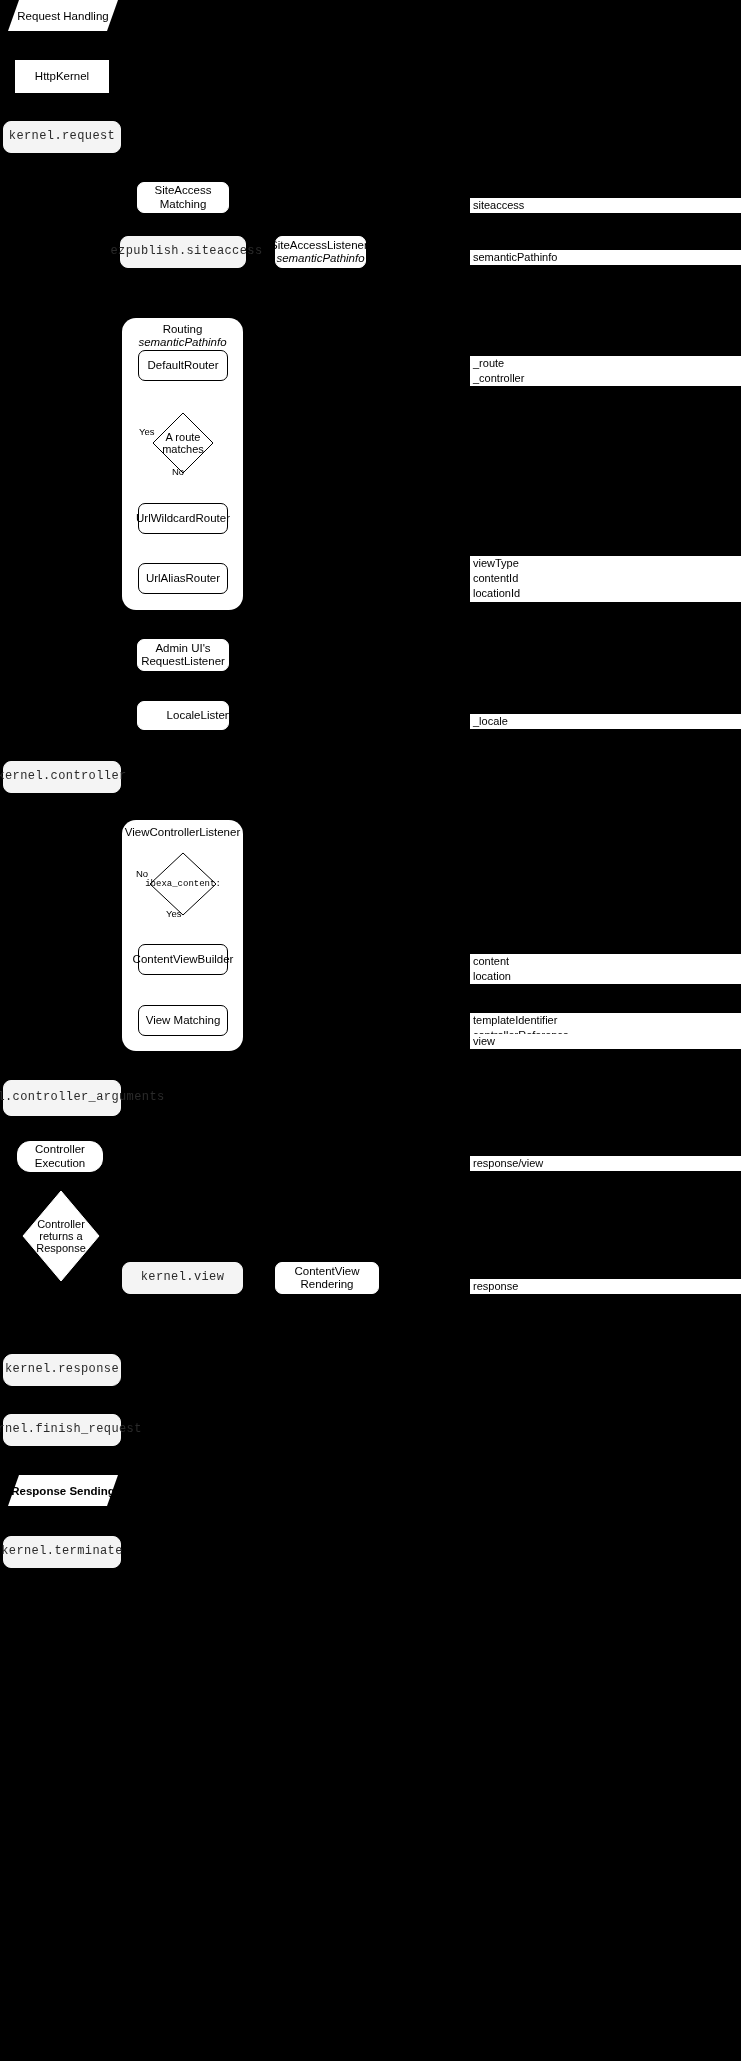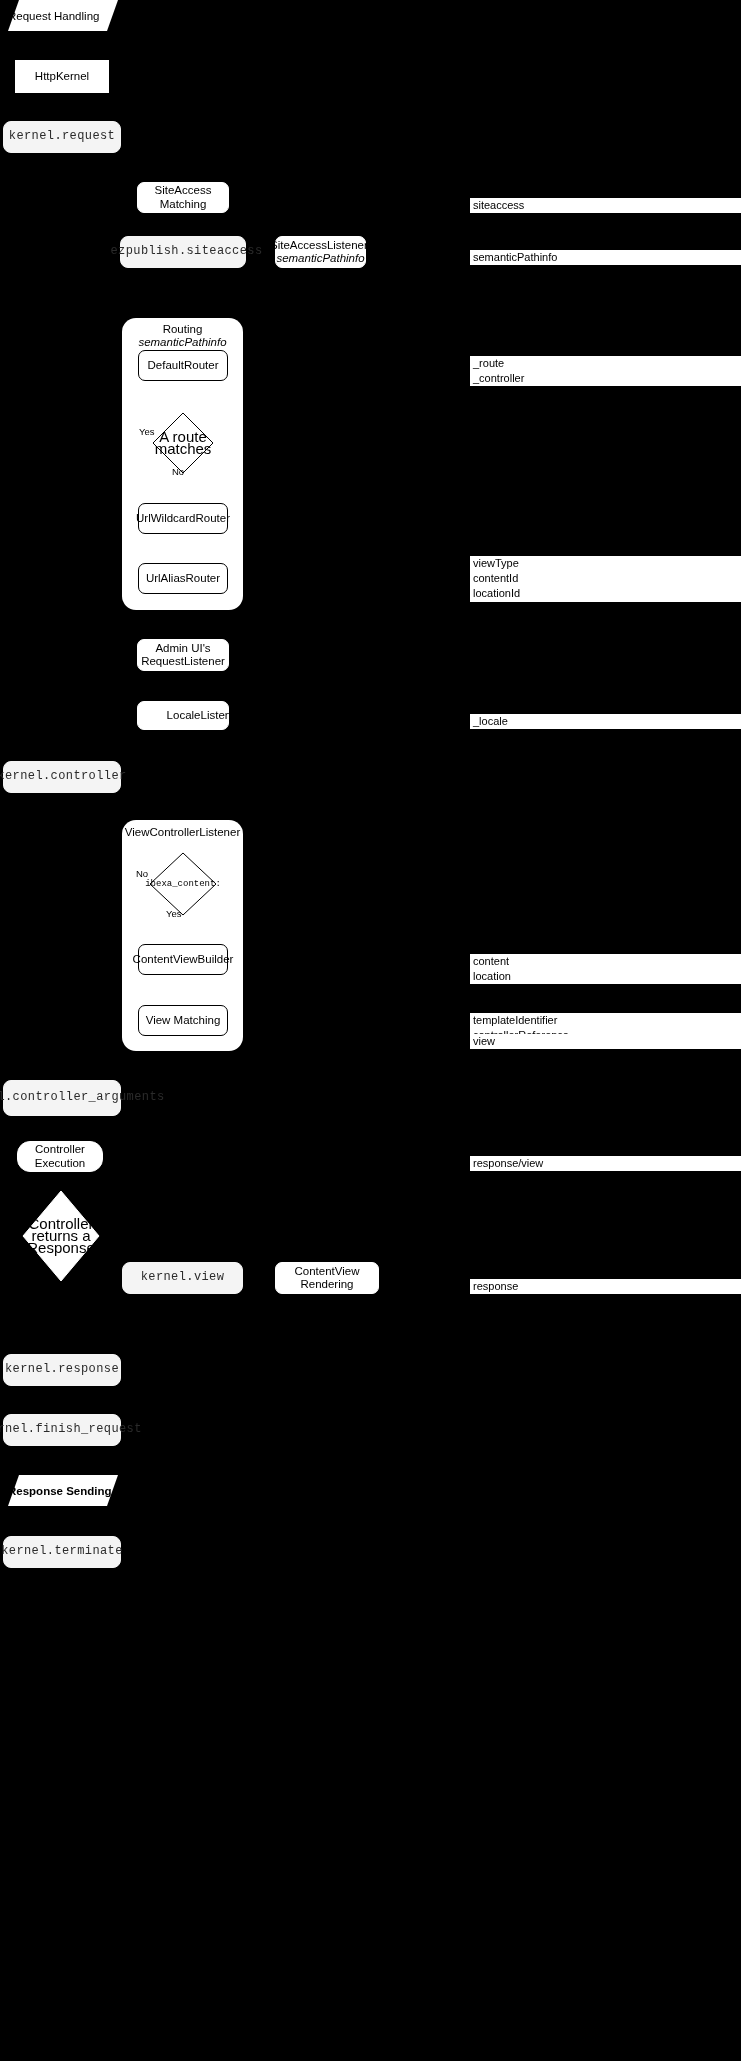--- a/index.html
+++ b/index.html
@@ -29,29 +29,29 @@
   .attrwrap{position:absolute;}
 
   
   .group{position:absolute;background:#ffffff;border-radius:14px;}
   .group-title{position:absolute;left:0;right:0;text-align:center;color:#000;
                font-size:11.5px;line-height:13px;}
   .it{font-style:italic;}
 
   
   .para{position:absolute;color:#000;font-size:11.5px;display:flex;
-        align-items:center;justify-content:flex-start;}
+        align-items:center;justify-content:center;}
   .para .shape{position:absolute;left:0;top:0;width:100%;height:100%;background:#fff;}
   .para .lbl{position:relative;z-index:2;}
 
   
   .dia{position:absolute;}
   .dia .lbl{position:absolute;left:0;top:0;width:100%;height:100%;
             display:flex;align-items:center;justify-content:center;text-align:center;
-            color:#000;font-size:15px;line-height:12px;z-index:3;}
+            color:#000;font-size:11px;line-height:12px;z-index:3;}
 
   svg.ov{position:absolute;left:0;top:0;width:741px;height:2061px;overflow:visible;
          pointer-events:none;}
   .mono{font-family:"Liberation Mono",monospace;}
 </style>
 </head>
 <body>
 
 <div class="stage">
 
@@ -101,21 +101,21 @@
 
   <div class="node event" style="left:3px;top:761px;width:118px;height:32px;">kernel.controller</div>
 
   <div class="node event" style="left:3px;top:1080px;width:118px;height:36px;flex-direction:row;">
     <span>kernel.</span>
     <span>controller_arguments</span>
   </div>
 
   <div class="node event" style="left:122px;top:1262px;width:121px;height:32px;">kernel.view</div>
 
-  <div class="node event" style="left:3px;top:1354px;width:118px;height:32px;">kernel.response</div>
+  <div class="node event" style="left:3px;top:1354px;width:118px;height:32px;border-radius:9px;">kernel.response</div>
 
   <div class="node event" style="left:3px;top:1414px;width:118px;height:32px;">kernel.finish_request</div>
 
   <div class="node event" style="left:3px;top:1536px;width:118px;height:32px;">kernel.terminate</div>
 
   <div class="node round" style="left:137px;top:182px;width:92px;height:31px;">SiteAccess Matching</div>
 
   <div class="node round" style="left:275px;top:236px;width:91px;height:32px;flex-direction:column;">
     <span>SiteAccessListener:</span>
     <span class="it">semanticPathinfo</span>

